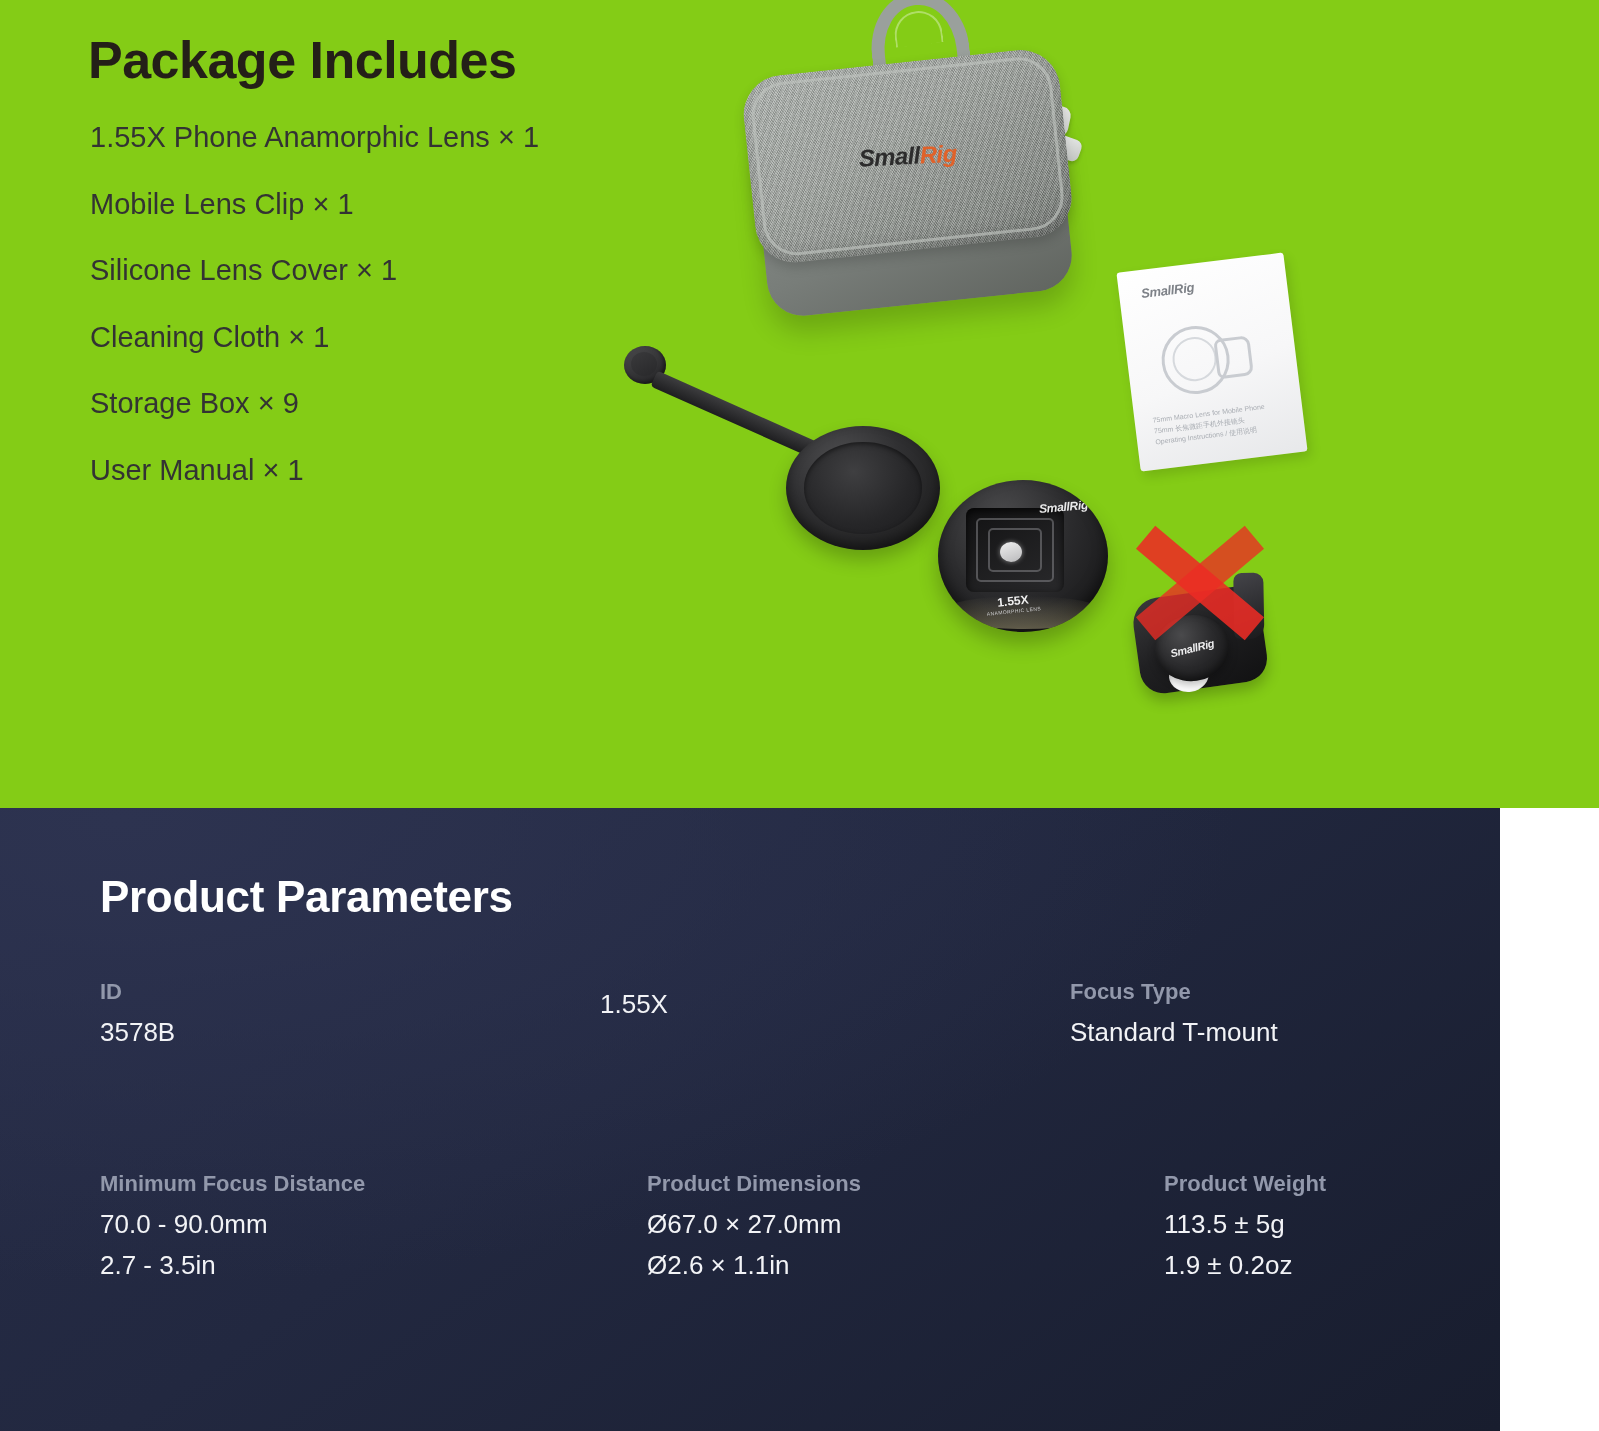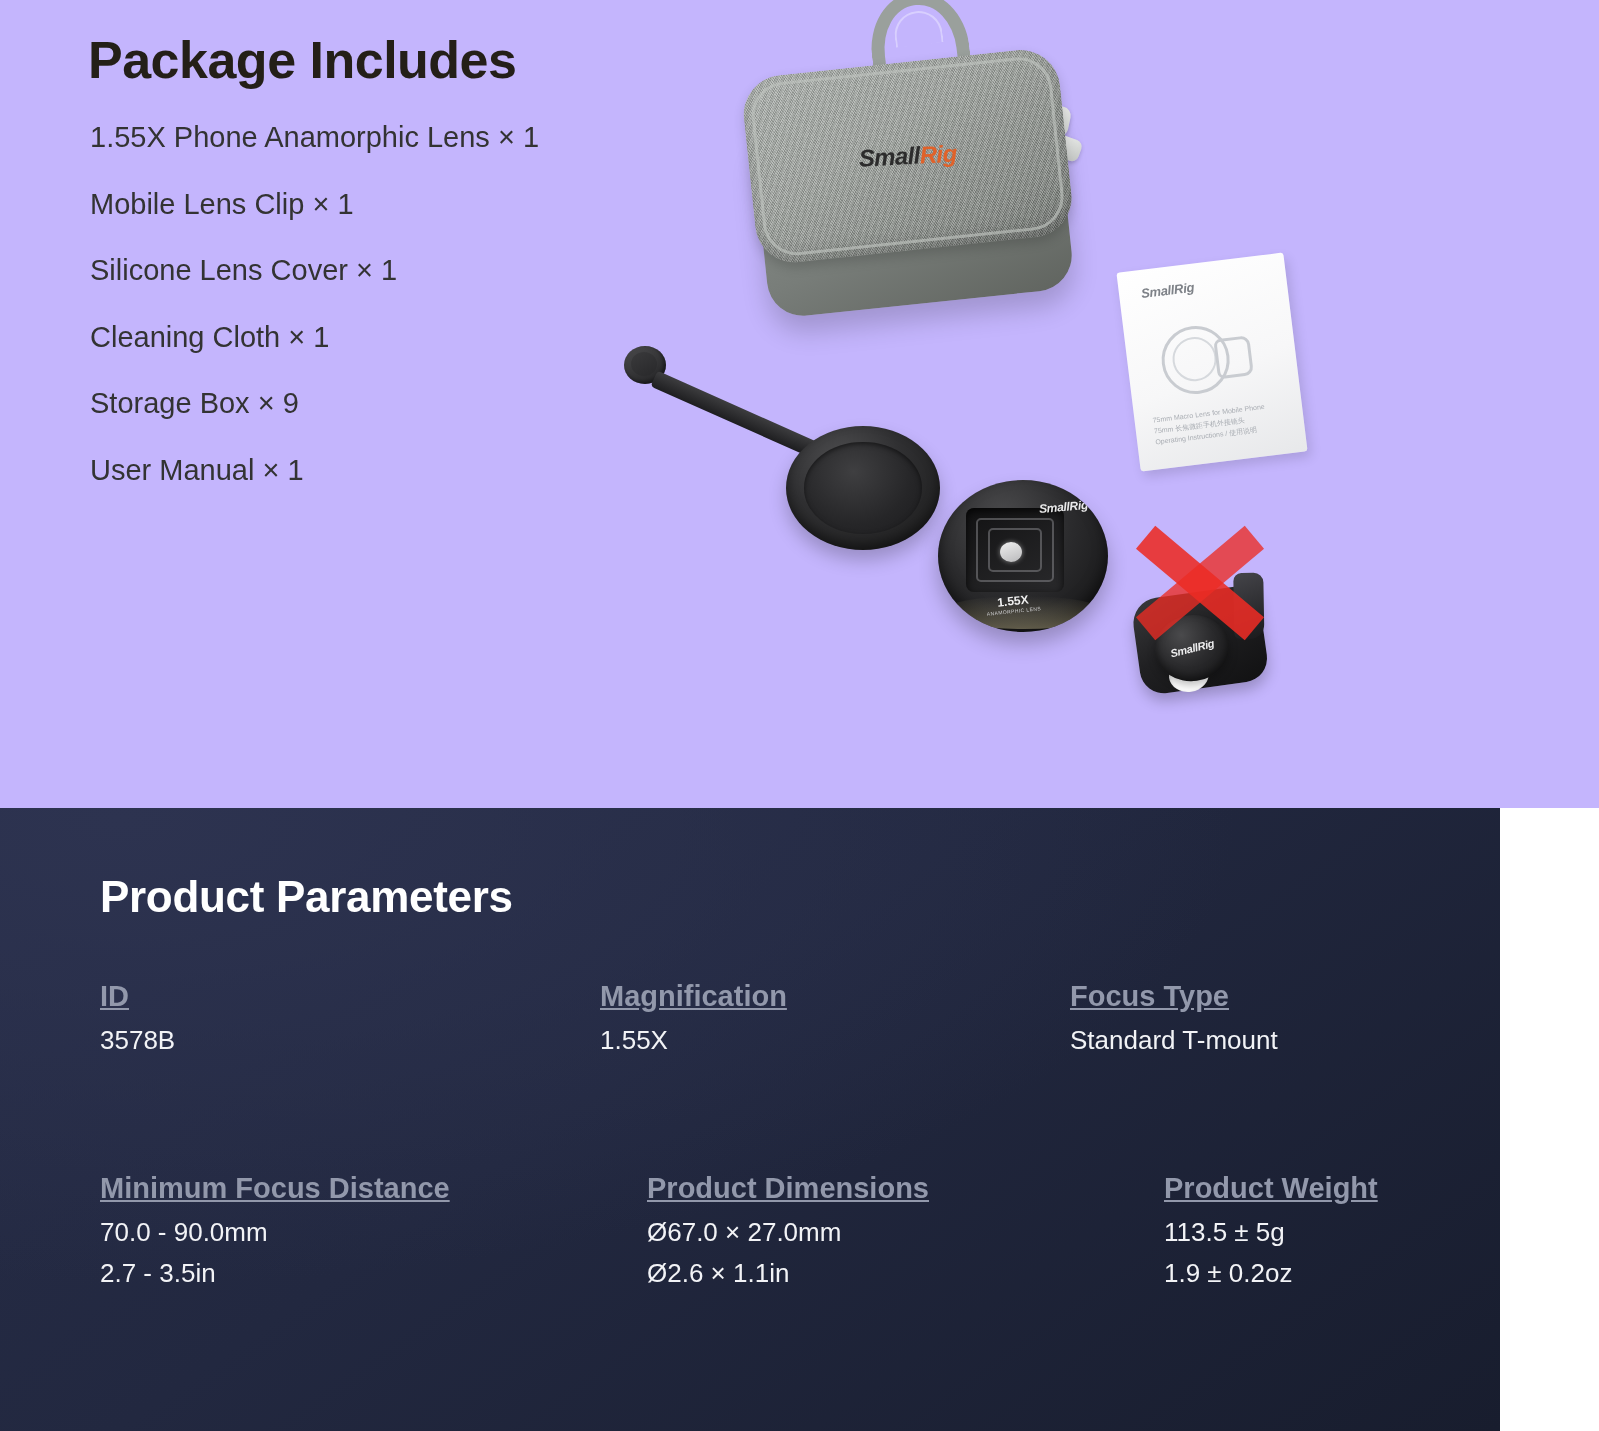--- a/index.html
+++ b/index.html
@@ -14,21 +14,21 @@
     overflow: hidden;
     font-family: "Liberation Sans", sans-serif;
     -webkit-font-smoothing: antialiased;
   }
 
   
   #package-section {
     position: absolute;
     left: 0; top: 0;
     width: 1599px; height: 808px;
-    background: #c4b5fd;
+    background: #84cc16;
   }
 
   #package-heading {
     position: absolute;
     left: 88px;
     top: -4px;
     font-size: 52px;
     font-weight: 700;
     letter-spacing: -0.5px;
     color: #241f18;
@@ -361,26 +361,25 @@
     position: absolute;
     left: 100px;
     width: 1340px;
     display: grid;
     grid-template-columns: 500px 470px 370px;
   }
   #param-row-1 { top: 170px; }
   #param-row-2 { top: 362px; gap: 47px; }
 
   .param-label {
-    font-size: 29px;
+    font-size: 22px;
     font-weight: 700;
     color: #9298ab;
     line-height: 1.25;
     white-space: nowrap;
-    text-decoration: underline;
   }
   .param-value {
     margin-top: 6px;
     font-size: 26px;
     font-weight: 400;
     color: #f2f3f6;
     line-height: 41px;
     white-space: nowrap;
   }
 </style>
@@ -466,21 +465,20 @@
 <section id="params-section">
 
   <h2 id="params-heading">Product Parameters</h2>
 
   <div class="param-grid" id="param-row-1">
     <div>
       <div class="param-label">ID</div>
       <div class="param-value">3578B</div>
     </div>
     <div>
-      <div class="param-label">Magnification</div>
       <div class="param-value">1.55X</div>
     </div>
     <div>
       <div class="param-label">Focus Type</div>
       <div class="param-value">Standard T-mount</div>
     </div>
   </div>
 
   <div class="param-grid" id="param-row-2">
     <div>

